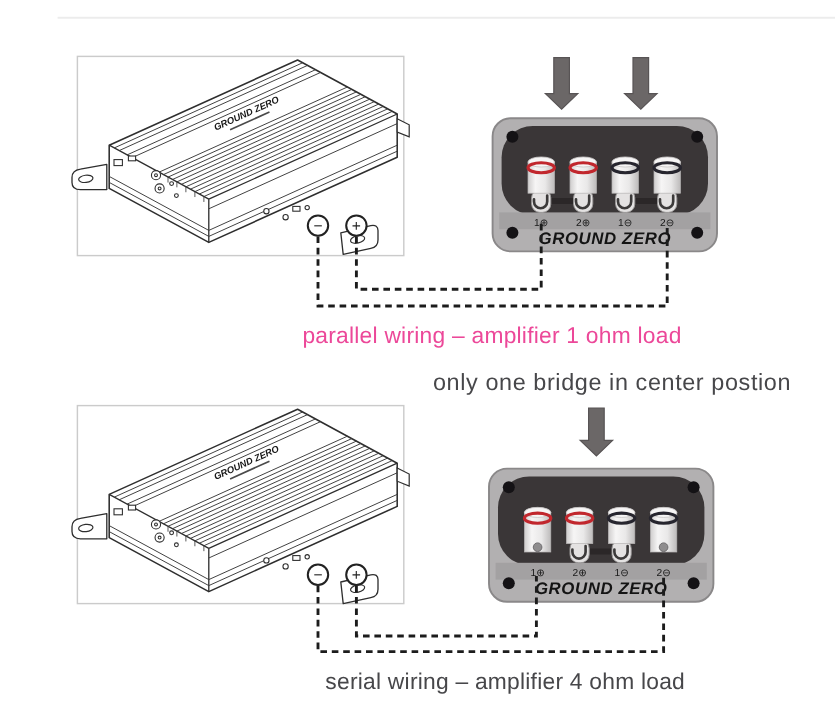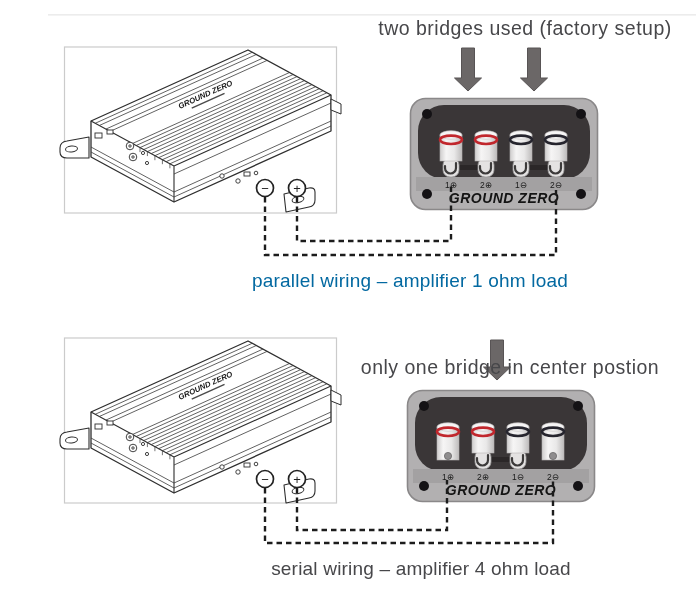--- a/index.html
+++ b/index.html
@@ -9,23 +9,22 @@
   .lbl{position:absolute;transform:translateX(-50%);white-space:nowrap;color:#47474a;z-index:2;}
   .ann{font-size:19.5px;letter-spacing:.5px;}
   .cap{font-size:19px;letter-spacing:.2px;}
   svg text{font-family:"Liberation Sans","DejaVu Sans",sans-serif;}
 </style>
 </head>
 <body>
 
 <div class="stage">
 
-  <div class="lbl ann" style="left: 525px; top: 17px; color: rgb(71, 71, 74);">two bridges used (factory setup)</div>
-  <div class="lbl cap" style="left: 410px; top: 270px; color: #0369a1;">parallel wiring – amplifier 1 ohm load</div>
-  <div class="lbl ann" style="left: 510px; top: 308px; color: rgb(71, 71, 74); margin-top: 48px;">only one bridge in center postion</div>
+  <div class="lbl cap" style="left: 410px; top: 270px; color: #ec4899;">parallel wiring – amplifier 1 ohm load</div>
+  <div class="lbl ann" style="left: 510px; top: 308px; color: rgb(71, 71, 74);">only one bridge in center postion</div>
   <div class="lbl cap" style="left: 421px; top: 558px; color: rgb(71, 71, 74); text-align: center;">serial wiring – amplifier 4 ohm load</div>
 
   <svg class="layer" width="696" height="600" viewBox="0 0 696 600">
     <defs>
       <linearGradient id="postGrad" x1="0" y1="0" x2="1" y2="0">
         <stop offset="0" stop-color="#cfcdcd"></stop>
         <stop offset="0.28" stop-color="#f6f5f5"></stop>
         <stop offset="0.65" stop-color="#e9e8e8"></stop>
         <stop offset="1" stop-color="#bdbbbb"></stop>
       </linearGradient>

